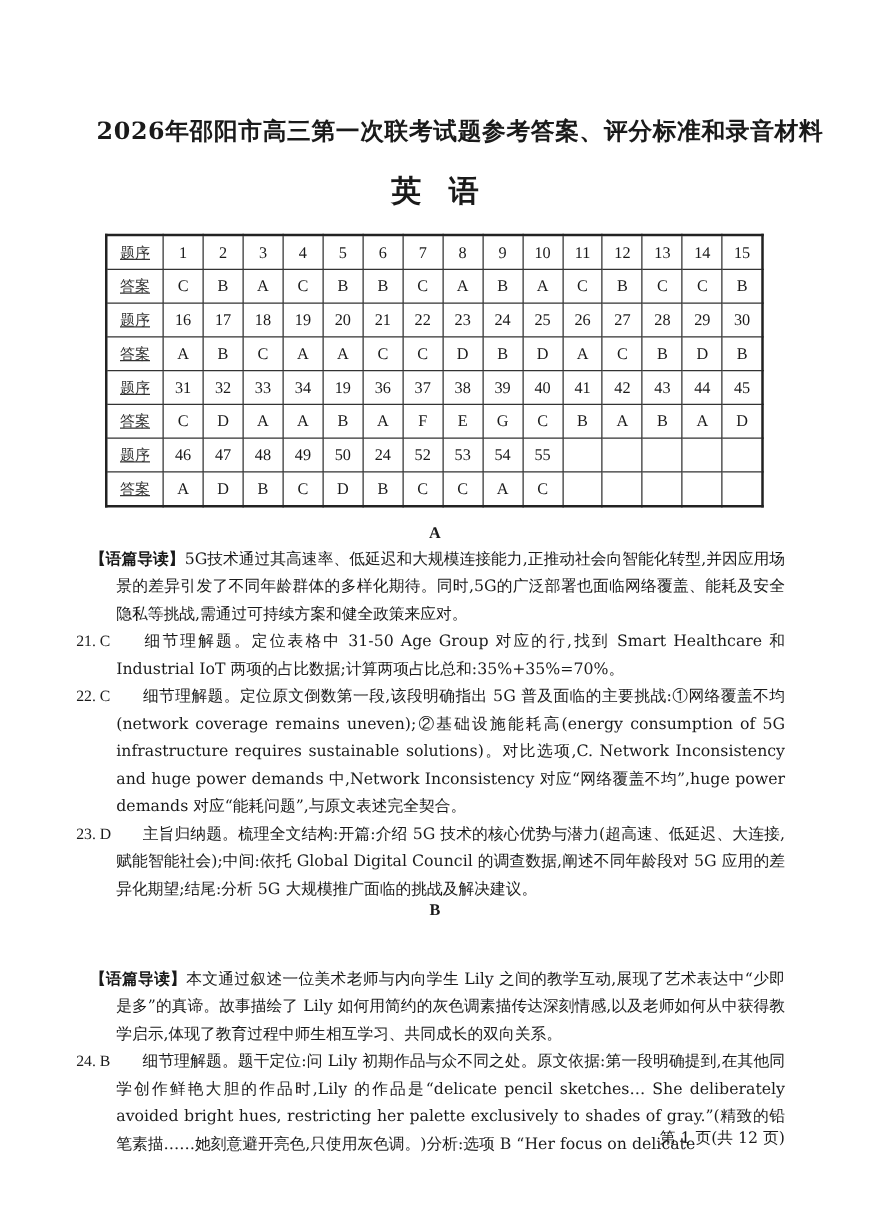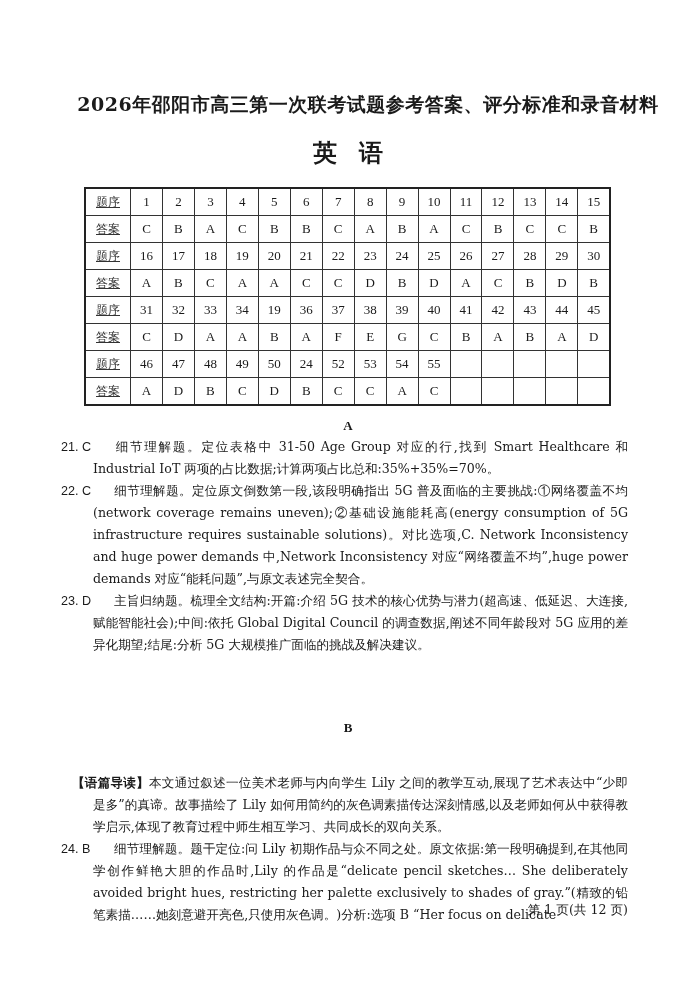--- a/index.html
+++ b/index.html
@@ -14,21 +14,21 @@
   table.answers td { border:1px solid #333; height:26px; text-align:center; font-size:13px;
                      font-family:"Liberation Serif", serif; padding:0; }
   table.answers td.head { width:44px; font-family:"DejaVu Sans", sans-serif; font-size:12px; color:#333;text-decoration:underline; }
   .body-text { position:absolute; left:72px; width:556px; font-size:12.6px; line-height:22px;
                font-family:"DejaVu Serif", "Liberation Serif", serif; }
   .sec-letter { position:absolute; left:0; width:696px; text-align:center; font-weight:bold;
                 font-size:13px; font-family:"Liberation Serif", serif; }
   .para { text-align:justify; }
   .para .tag { font-weight:bold; font-family:"DejaVu Sans", sans-serif; }
   .item { position:relative; padding-left:21px; text-align:justify; }
-  .item .num { position:absolute; left:-11px; top:0; font-family:Liberation Sans, sans-serif; }
+  .item .num { position:absolute; left:-11px; top:0; font-family:Liberation Serif, serif; }
   .hang { text-indent:-21px; padding-left:21px; }
   .footer { position:absolute; top:902px; left:72px; width:556px; font-size:12.6px;
             font-family:"DejaVu Serif", "Liberation Serif", serif; }
   .footer .page { position:absolute; right:0; top:0; }
 </style>
 </head>
 <body>
 
 <div class="title">2026年邵阳市高三第一次联考试题参考答案、评分标准和录音材料</div>
 <div class="subject">英语</div>
@@ -177,20 +177,21 @@
         <td></td>
         <td></td>
         <td></td>
         <td></td>
       </tr>
     </tbody>
 </table>
 
 <div class="sec-letter" style="top:418px;">A</div>
 <div class="body-text" style="top:436px;">
+  <div class="para hang"><span class="tag">【语篇导读】</span><span>5G技术通过其高速率、低延迟和大规模连接能力,正推动社会向智能化转型,并因应用场景的差异引发了不同年龄群体的多样化期待。同时,5G的广泛部署也面临网络覆盖、能耗及安全隐私等挑战,需通过可持续方案和健全政策来应对。</span></div>
   <div class="item"><span class="num">21. C</span><span style="display:inline-block;width:21px;"></span><span>细节理解题。定位表格中 31-50 Age Group 对应的行,找到 Smart Healthcare 和 Industrial IoT 两项的占比数据;计算两项占比总和:35%+35%=70%。</span></div>
   <div class="item"><span class="num">22. C</span><span style="display:inline-block;width:21px;"></span><span>细节理解题。定位原文倒数第一段,该段明确指出 5G 普及面临的主要挑战:①网络覆盖不均(network coverage remains uneven);②基础设施能耗高(energy consumption of 5G infrastructure requires sustainable solutions)。对比选项,C. Network Inconsistency and huge power demands 中,Network Inconsistency 对应“网络覆盖不均”,huge power demands 对应“能耗问题”,与原文表述完全契合。</span></div>
   <div class="item"><span class="num">23. D</span><span style="display:inline-block;width:21px;"></span><span>主旨归纳题。梳理全文结构:开篇:介绍 5G 技术的核心优势与潜力(超高速、低延迟、大连接,赋能智能社会);中间:依托 Global Digital Council 的调查数据,阐述不同年龄段对 5G 应用的差异化期望;结尾:分析 5G 大规模推广面临的挑战及解决建议。</span></div>
 </div>
 
 <div class="sec-letter" style="top:720px;">B</div>
 <div class="body-text" style="top:738px;margin-top:34px;">
   <div class="para hang"><span class="tag">【语篇导读】</span><span>本文通过叙述一位美术老师与内向学生 Lily 之间的教学互动,展现了艺术表达中“少即是多”的真谛。故事描绘了 Lily 如何用简约的灰色调素描传达深刻情感,以及老师如何从中获得教学启示,体现了教育过程中师生相互学习、共同成长的双向关系。</span></div>
   <div class="item"><span class="num">24. B</span><span style="display:inline-block;width:21px;"></span><span>细节理解题。题干定位:问 Lily 初期作品与众不同之处。原文依据:第一段明确提到,在其他同学创作鲜艳大胆的作品时,Lily 的作品是“delicate pencil sketches… She deliberately avoided bright hues, restricting her palette exclusively to shades of gray.”(精致的铅笔素描……她刻意避开亮色,只使用灰色调。)分析:选项 B “Her focus on delicate</span></div>
 </div>

